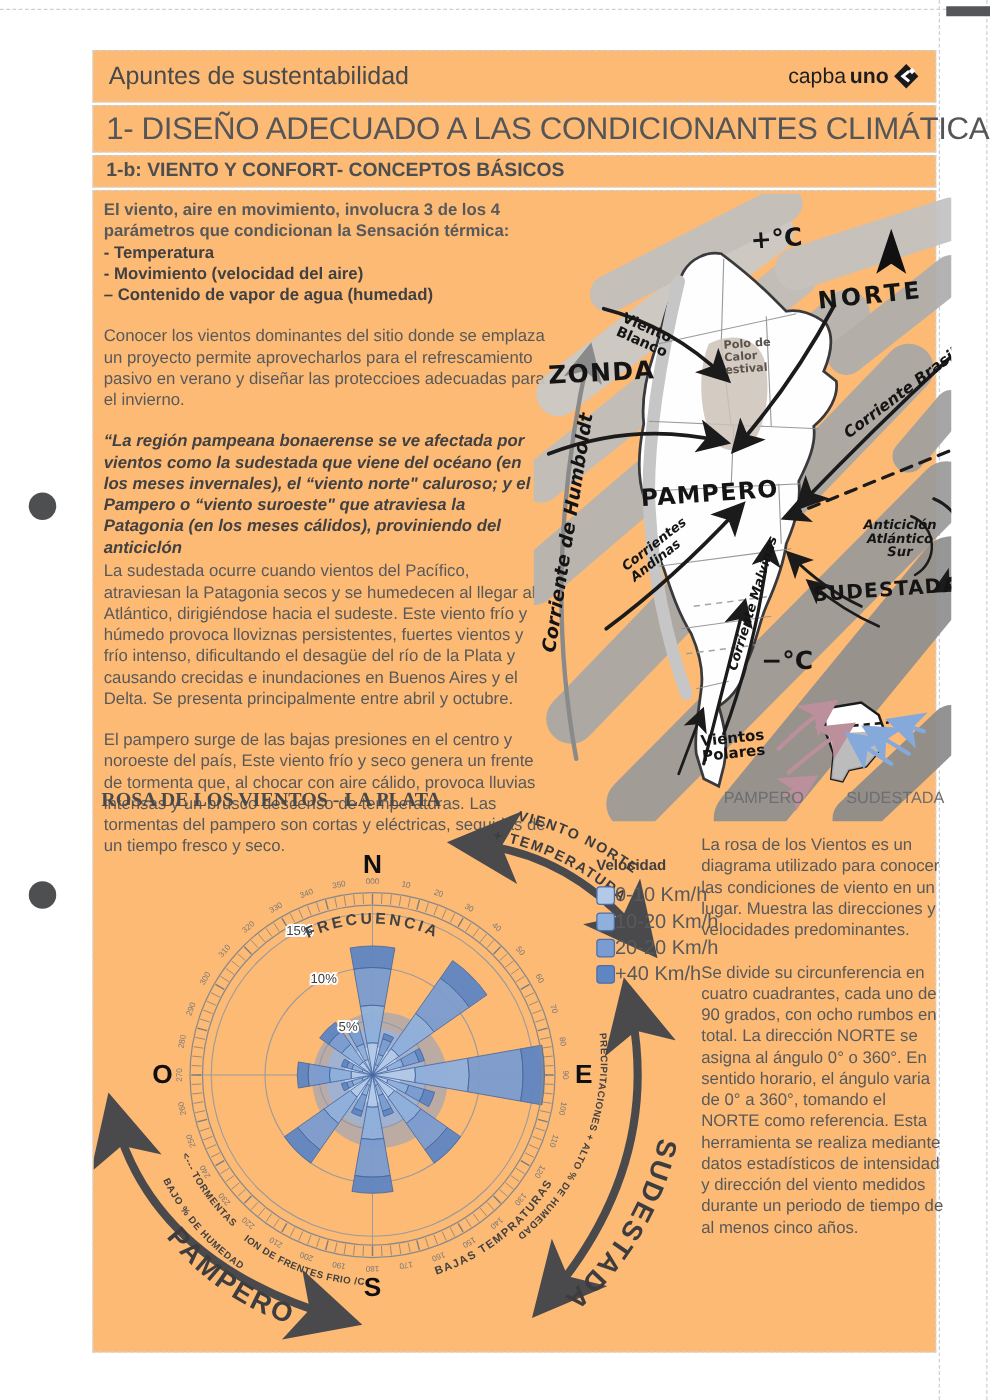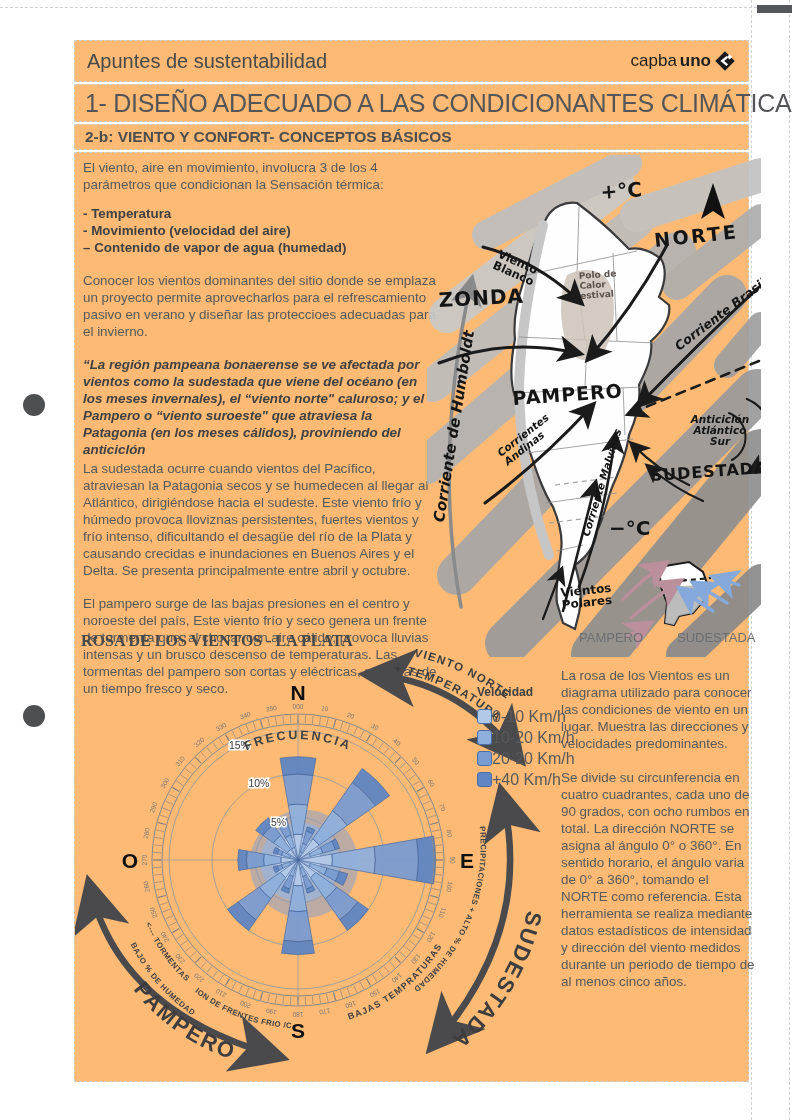--- a/index.html
+++ b/index.html
@@ -58,27 +58,27 @@
         </svg>
       </span>
     </div>
   </div>
 
   <div class="frame title-box">
     <h1>1- DISEÑO ADECUADO A LAS CONDICIONANTES CLIMÁTICAS</h1>
   </div>
 
   <div class="frame sub-box">
-    <h2>2-b: VIENTO Y CONFORT- CONCEPTOS BÁSICOS</h2>
+    <h2>1-b: VIENTO Y CONFORT- CONCEPTOS BÁSICOS</h2>
   </div>
 
   <div class="frame content-box">
 
     <div class="col-left">
-      <p style="margin-bottom:12px;">El viento, aire en movimiento,  involucra 3 de los 4 parámetros que condicionan la Sensación térmica:</p>
+      <p style="margin-bottom:0;font-weight:bold;">El viento, aire en movimiento,  involucra 3 de los 4 parámetros que condicionan la Sensación térmica:</p>
       <div class="bullets">
         <div>- Temperatura</div>
         <div>- Movimiento (velocidad del aire)</div>
         <div>– Contenido de vapor de agua (humedad)</div>
       </div>
       <p>Conocer los vientos dominantes del sitio donde se emplaza un proyecto permite aprovecharlos para el refrescamiento pasivo en verano y diseñar las proteccioes adecuadas para el invierno.</p>
       <p class="quote">“La región pampeana bonaerense se ve afectada por vientos como la sudestada que viene del océano (en los meses invernales), el “viento norte" caluroso; y el Pampero o “viento suroeste" que atraviesa la Patagonia (en los meses cálidos), proviniendo del anticiclón</p>
       <p>La sudestada ocurre cuando vientos del Pacífico, atraviesan la Patagonia secos y se humedecen al llegar al Atlántico, dirigiéndose hacia el sudeste. Este viento frío y húmedo provoca lloviznas persistentes, fuertes vientos y frío intenso, dificultando el desagüe del río de la Plata y causando crecidas e inundaciones en Buenos Aires y el Delta. Se presenta principalmente entre abril y octubre.</p>
       <p>El pampero surge de las bajas presiones en el centro y noroeste del país, Este viento frío y seco genera un frente de tormenta que, al chocar con aire cálido, provoca lluvias intensas y un brusco descenso de temperaturas. Las tormentas del pampero son cortas y eléctricas, seguidas de un tiempo fresco y seco.</p>
     </div>

